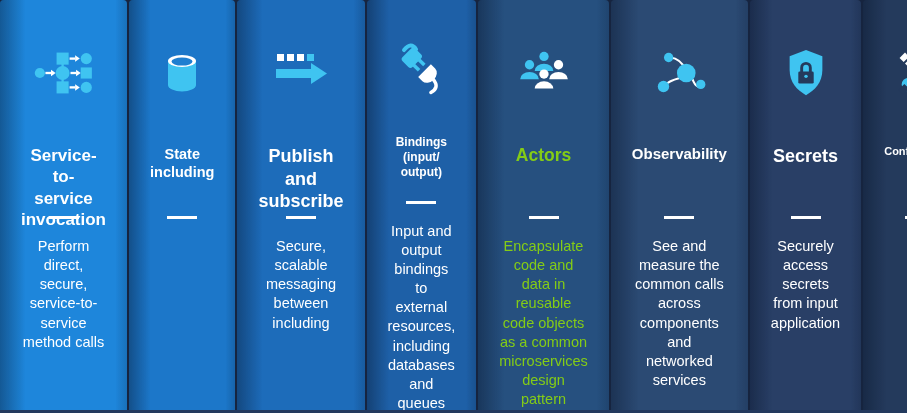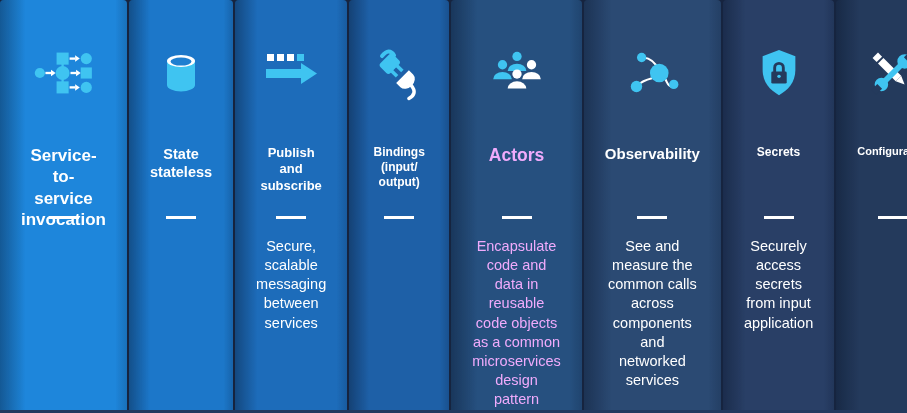--- a/index.html
+++ b/index.html
@@ -34,25 +34,25 @@
     position:relative;z-index:1;
   }
   .title{
     margin:0;height:71px;
     display:flex;align-items:flex-start;justify-content:center;
     text-align:center;font-weight:bold;line-height:1.25;
     white-space:pre-line;position:relative;z-index:1;
   }
   .c0 .title{font-size:17px}
   .c1 .title{font-size:14.5px}
-  .c2 .title{font-size:13px}
+  .c2 .title{font-size:18px}
   .c3 .title{font-size:12px}
   .c4 .title{font-size:17.5px}
   .c5 .title{font-size:15px}
-  .c6 .title{font-size:12px}
+  .c6 .title{font-size:18px}
   .c7 .title{font-size:11px}
   .divider{
     width:30px;height:0;border-top:3px solid #fff;
     margin:0 auto 0 auto;position:relative;z-index:1;
   }
   .desc{
     margin:18px 0 0 0;text-align:center;
     font-size:14.5px;line-height:1.32;
     position:relative;z-index:1;
   }
@@ -88,73 +88,75 @@
           <polygon points="45,9 50,12.5 45,16"></polygon>
           <polygon points="46,24.5 51,28 46,31.5"></polygon>
           <polygon points="45,40 50,43.5 45,47"></polygon>
         </g>
       </svg>
     </div>
     <h2 class="title">Service-to-
 service
 invocation</h2>
     <div class="divider"></div>
+    <p class="desc">Perform direct, secure, service-to-service method calls</p>
   </section>
 
   <section class="column c1" style="background: rgb(28, 119, 201); color: rgb(255, 255, 255);">
     <div class="icon-wrap">
       <svg width="56" height="52" viewBox="0 0 56 52">
         <path fill="var(--cyan)" d="M14 14 v24 a14 6.5 0 0 0 28 0 V14 Z"></path>
         <ellipse cx="28" cy="14" rx="14" ry="6" fill="#fff"></ellipse>
         <ellipse cx="28" cy="14.6" rx="10.5" ry="4" fill="#1f7fd0"></ellipse>
       </svg>
     </div>
     <h2 class="title">State
-stateless</h2>
+including</h2>
     <div class="divider"></div>
   </section>
 
   <section class="column c2" style="background: rgb(29, 108, 186); color: rgb(255, 255, 255);">
     <div class="icon-wrap">
       <svg width="60" height="46" viewBox="0 0 60 46">
         <rect x="6" y="4" width="7" height="7" fill="#fff"></rect>
         <rect x="16" y="4" width="7" height="7" fill="#fff"></rect>
         <rect x="26" y="4" width="7" height="7" fill="#fff"></rect>
         <rect x="36" y="4" width="7" height="7" fill="var(--cyan)"></rect>
         <rect x="5" y="19" width="35" height="9" fill="var(--cyan)"></rect>
         <polygon points="40,13 56,23.5 40,34" fill="var(--cyan)"></polygon>
       </svg>
     </div>
     <h2 class="title">Publish
 and
 subscribe</h2>
     <div class="divider"></div>
-    <p class="desc">Secure, scalable messaging between services</p>
+    <p class="desc">Secure, scalable messaging between including</p>
   </section>
 
   <section class="column c3" style="background: rgb(30, 96, 167); color: rgb(255, 255, 255);">
     <div class="icon-wrap">
       <svg width="58" height="56" viewBox="0 0 56 56">
         <g transform="rotate(45 28 28)">
           <path d="M4 28 q-1 -11 8 -9" stroke="var(--cyan)" stroke-width="4" fill="none" stroke-linecap="round"></path>
           <rect x="8" y="19" width="14" height="18" rx="3" fill="var(--cyan)"></rect>
           <rect x="21" y="22.5" width="8" height="3.5" fill="var(--cyan)"></rect>
           <rect x="21" y="30" width="8" height="3.5" fill="var(--cyan)"></rect>
           <path d="M33 19 h6 a7 9 0 0 1 0 18 h-6 Z" fill="#fff"></path>
           <path d="M45 28 q11 1 8 11" stroke="#fff" stroke-width="3.5" fill="none" stroke-linecap="round"></path>
         </g>
       </svg>
     </div>
     <h2 class="title">Bindings
 (input/
 output)</h2>
     <div class="divider"></div>
-  </section>
-
-  <section class="column c4" style="background: rgb(38, 80, 127); color: #f0abfc;">
+    <p class="desc">Input and output bindings to external resources, including databases and queues</p>
+  </section>
+
+  <section class="column c4" style="background: rgb(38, 80, 127); color: #84cc16;">
     <div class="icon-wrap">
       <svg width="58" height="46" viewBox="0 0 56 44">
         <g fill="var(--cyan)">
           <circle cx="28" cy="6" r="4.5"></circle>
           <path d="M19 20 a9 7 0 0 1 18 0 Z"></path>
           <circle cx="14" cy="14" r="4.5"></circle>
           <path d="M5 28 a9 7 0 0 1 18 0 Z"></path>
         </g>
         <g fill="#fff">
           <circle cx="42" cy="14" r="4.5"></circle>

